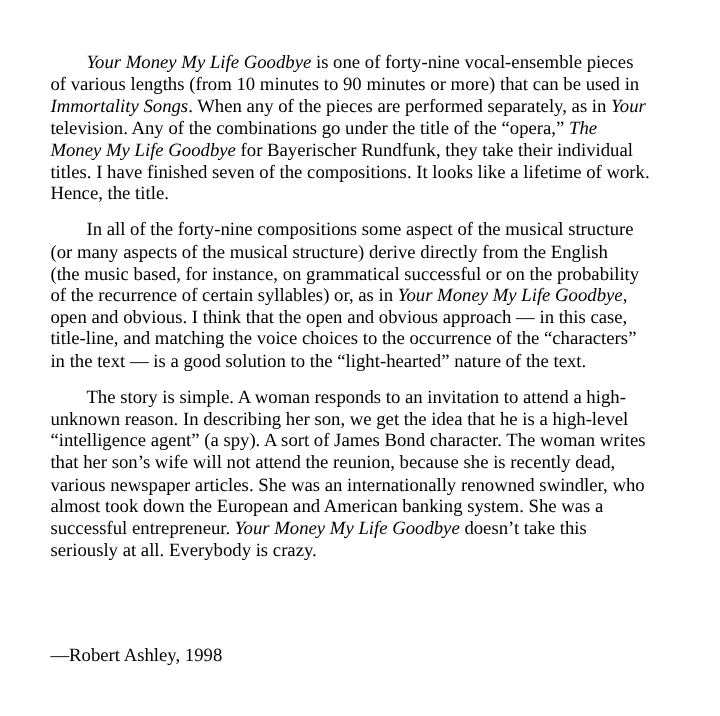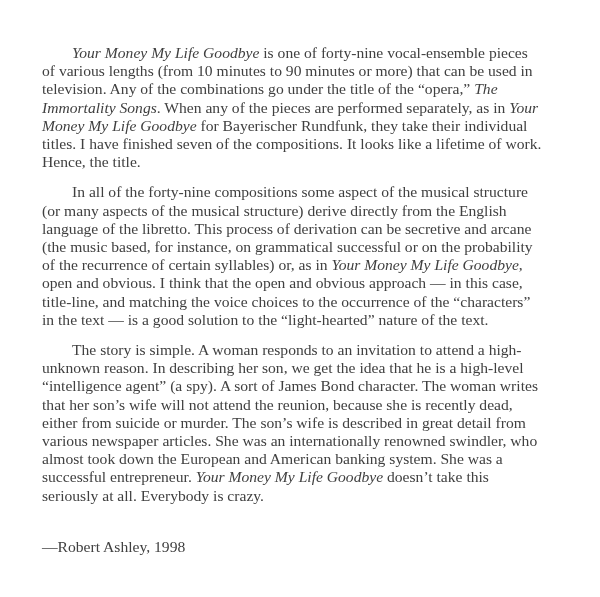--- a/index.html
+++ b/index.html
@@ -14,21 +14,21 @@
     position: relative;
   }
   .page {
     position: absolute;
     left: 42px;
     top: 44px;
     width: 540px;
     font-family: "Liberation Serif", "DejaVu Serif", serif;
     font-size: 15.6px;
     line-height: 18.2px;
-    color: #404040;
+    color: #000000;
   }
   .para {
     margin: 0 0 12px 0;
     white-space: nowrap;
   }
   .line {
     display: block;
   }
   .line.indent {
     padding-left: 30px;
@@ -46,42 +46,40 @@
   }
 </style>
 </head>
 <body>
 
 <div class="page">
   <div id="paragraphs">
       <p class="para">
         <span class="line indent"><span class="em">Your Money My Life Goodbye</span><span> is one of forty-nine vocal-ensemble pieces</span></span>
         <span class="line"><span>of various lengths (from 10 minutes to 90 minutes or more) that can be used in</span></span>
+        <span class="line"><span class="em">Immortality Songs</span><span>. When any of the pieces are performed separately, as in </span><span class="em">Your</span></span>
         <span class="line"><span>television. Any of the combinations go under the title of the “opera,” </span><span class="em">The</span></span>
-        <span class="line"><span class="em">Immortality Songs</span><span>. When any of the pieces are performed separately, as in </span><span class="em">Your</span></span>
         <span class="line"><span class="em">Money My Life Goodbye</span><span> for Bayerischer Rundfunk, they take their individual</span></span>
         <span class="line"><span>titles. I have finished seven of the compositions. It looks like a lifetime of work.</span></span>
         <span class="line"><span>Hence, the title.</span></span>
       </p>
       <p class="para">
         <span class="line indent"><span>In all of the forty-nine compositions some aspect of the musical structure</span></span>
         <span class="line"><span>(or many aspects of the musical structure) derive directly from the English</span></span>
-        <span class="line"><span>language of the libretto. This process of derivation can be secretive and arcane</span></span>
         <span class="line"><span>(the music based, for instance, on grammatical successful or on the probability</span></span>
         <span class="line"><span>of the recurrence of certain syllables) or, as in </span><span class="em">Your Money My Life Goodbye</span><span>,</span></span>
         <span class="line"><span>open and obvious. I think that the open and obvious approach — in this case,</span></span>
         <span class="line"><span>title-line, and matching the voice choices to the occurrence of the “characters”</span></span>
         <span class="line"><span>in the text — is a good solution to the “light-hearted” nature of the text.</span></span>
       </p>
       <p class="para">
         <span class="line indent"><span>The story is simple. A woman responds to an invitation to attend a high-</span></span>
         <span class="line"><span>unknown reason. In describing her son, we get the idea that he is a high-level</span></span>
         <span class="line"><span>“intelligence agent” (a spy). A sort of James Bond character.  The woman writes</span></span>
         <span class="line"><span>that her son’s wife will not attend the reunion, because she is recently dead,</span></span>
-        <span class="line"><span>either from suicide or murder. The son’s wife is described in great detail from</span></span>
         <span class="line"><span>various newspaper articles. She was an internationally renowned swindler, who</span></span>
         <span class="line"><span>almost took down the European and American banking system. She was a</span></span>
         <span class="line"><span>successful entrepreneur. </span><span class="em">Your Money My Life Goodbye</span><span> doesn’t take this</span></span>
         <span class="line"><span>seriously at all. Everybody is crazy.</span></span>
       </p>
     </div>
   <div class="signature">—Robert Ashley, 1998</div>
 </div>
 
 </body></html>

